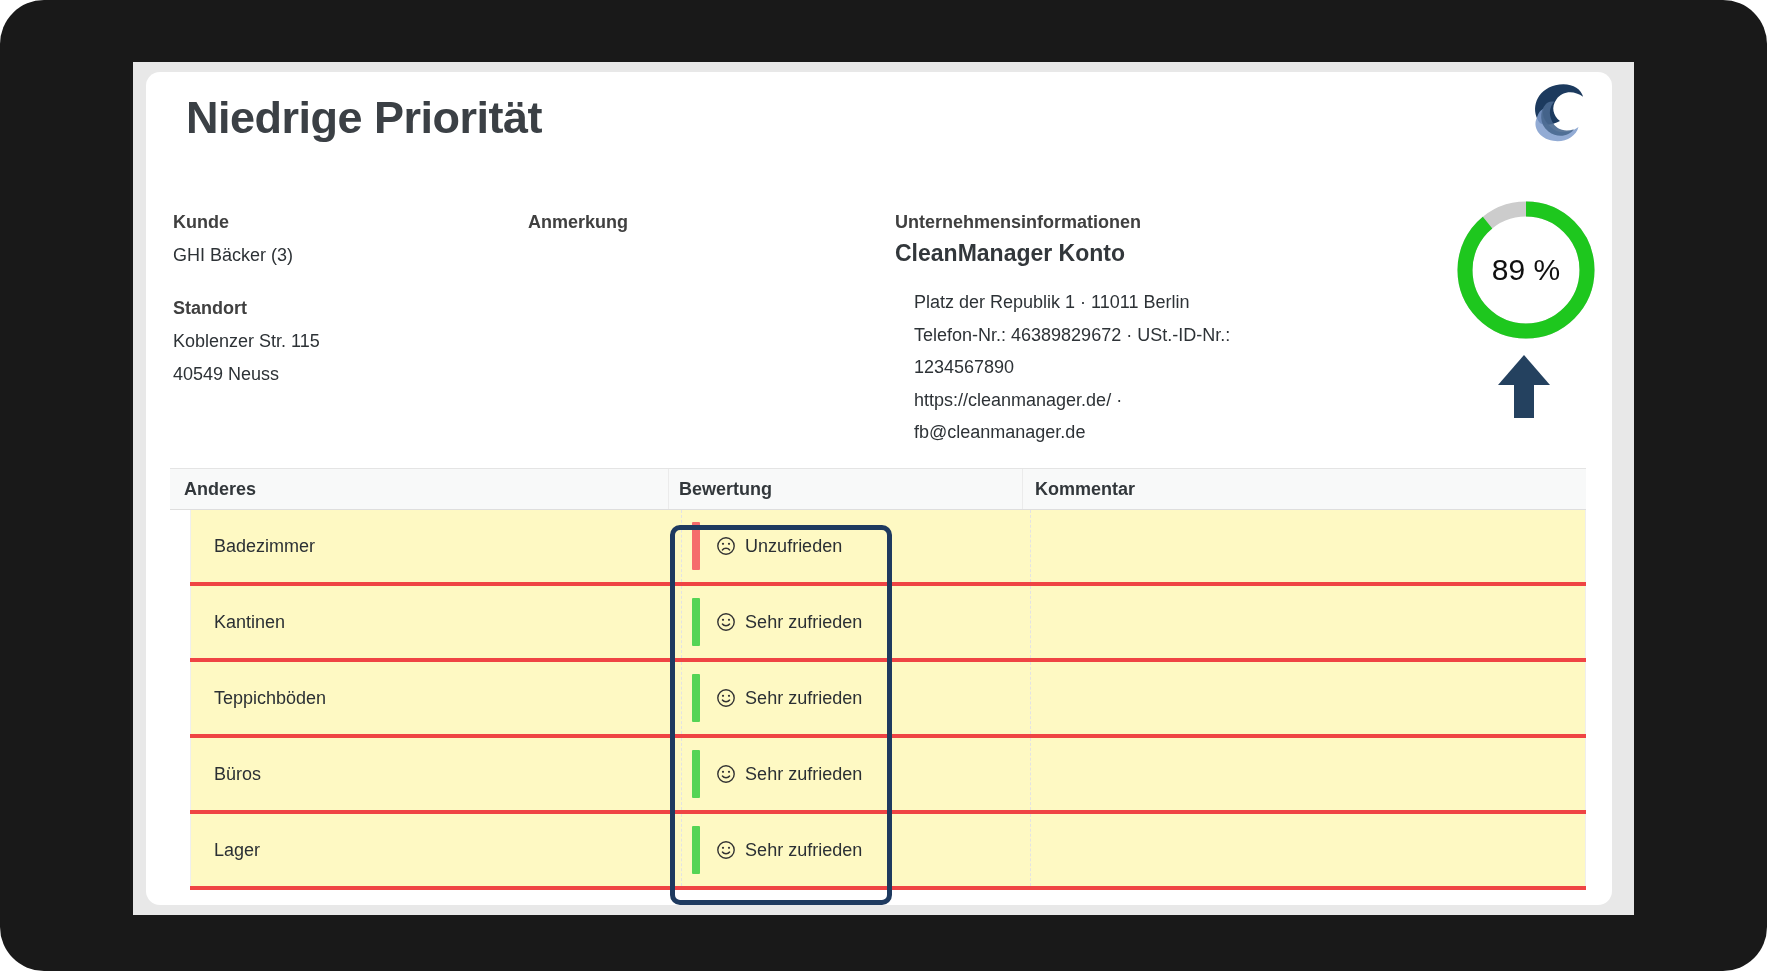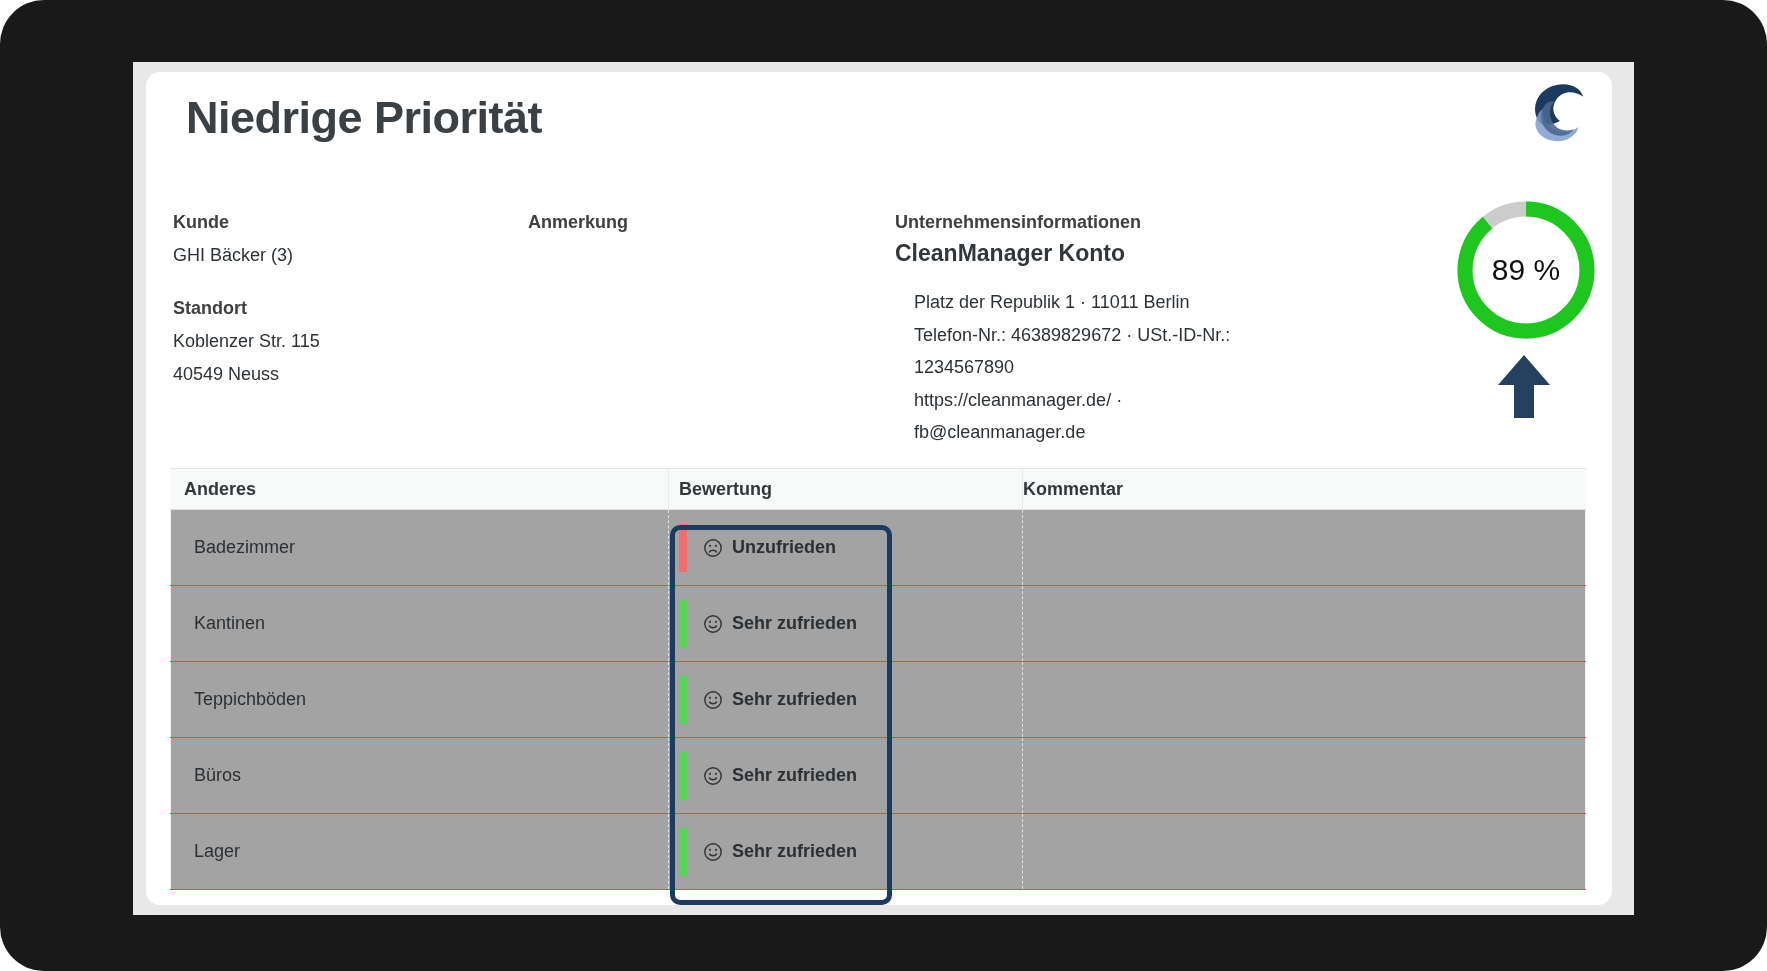--- a/index.html
+++ b/index.html
@@ -25,31 +25,31 @@
   .trend{position:absolute;left:1352px;top:283px;width:52px;height:66px;}
   .trend .head{width:0;height:0;border-left:26px solid transparent;border-right:26px solid transparent;border-bottom:30px solid #24415f;}
   .trend .stem{width:20px;height:34px;background:#24415f;margin:0 auto;margin-top:-1px;}
 
   .table{position:absolute;left:24px;top:396px;width:1416px;}
   .thead{display:flex;height:42px;background:#f8f9f9;border-top:1px solid #e4e4e4;border-bottom:1px solid #dedede;}
   .hcell{font-size:18px;font-weight:bold;color:#32373b;display:flex;align-items:center;}
   .hcell+.hcell{border-left:1px solid #ebebeb;}
   .c1{width:498px;padding-left:14px;}
   .c2{width:354px;padding-left:10px;}
-  .c3{width:564px;}
-  .trow{display:flex;height:76px;border-bottom:1px solid #ef4444;background:#a3a3a3;}
+  .c3{width:564px;padding-left:12px;}
+  .trow{display:flex;height:76px;border-bottom:4px solid #ef4444;background:#fef9c3;margin-left:20px;}
   .bcell{display:flex;align-items:center;font-size:18px;color:#2b3034;}
   .bcell.c1{padding-left:23px;border-left:1px solid #efefef;}
   .bcell.c2{padding-left:0;border-left:1px dashed #e3e3e3;}
   .bcell.c3{border-left:1px dashed #e3e3e3;border-right:1px solid #efefef;}
   .bar{width:8px;height:48px;margin-left:10px;border-radius:1px;flex:none;}
   .bar.red{background:#f56c6c;}
   .bar.green{background:#55d455;}
   .face{margin-left:16px;flex:none;display:flex;}
-  .rating{margin-left:9px;font-weight:bold;}
+  .rating{margin-left:9px;}
 
   .focus-box{position:absolute;left:524px;top:453px;width:222px;height:380px;border:5px solid #1e3a5f;border-radius:10px;pointer-events:none;}
 </style>
 </head>
 <body>
 
 <div class="canvas">
   <div class="frame"></div>
   <div class="screen">
     <div class="page">

